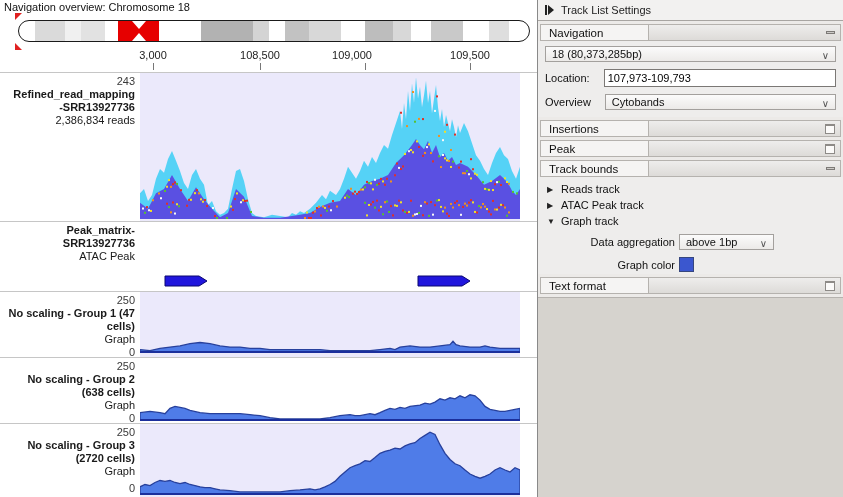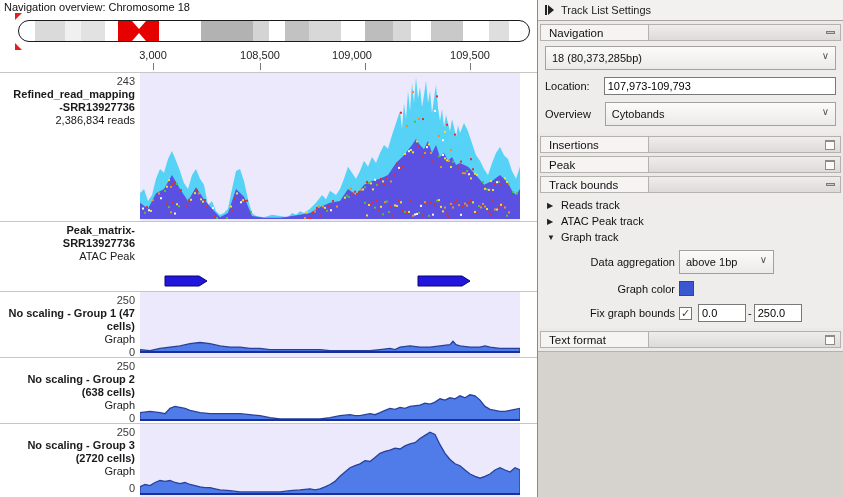--- a/index.html
+++ b/index.html
@@ -44,21 +44,21 @@
   .toggle-icon .tri { width:0; height:0; border:5px solid transparent; border-left:6px solid #222; border-right:0; }
   .section-bar { height:17px; flex:none; margin:3px 2px 0 2px; border:1px solid #b5b2ae;
                  background:linear-gradient(#eeedec,#dddbd8); display:flex; align-items:center; position:relative; }
   .section-tab { width:108px; height:100%; background:#f5f4f3; border-right:1px solid #b5b2ae;
                  display:flex; align-items:center; padding-left:8px; font-size:11.5px; }
   .minus-icon { position:absolute; right:5px; top:6px; width:9px; height:3px; background:#cccac7;
                 border:1px solid #7d7a77; }
   .window-icon { position:absolute; right:5px; top:3px; width:10px; height:10px; background:#fbfaf9;
                  border:1px solid #8d8a87; border-top-width:2px; }
   .sec-content { flex:none; background:#eeedec; padding:5px 7px 7px 7px; }
-  .combo { height:24px; border:1px solid #a3a09d; background:linear-gradient(#fbfbfb,#eceae8);
+  .combo { height:16px; border:1px solid #a3a09d; background:linear-gradient(#fbfbfb,#eceae8);
            display:flex; align-items:center; padding:0 6px; position:relative; }
   .combo .chev { position:absolute; right:6px; top:3px; color:#555; font-size:10px; }
   .frow { display:flex; align-items:center; margin-top:7px; gap:14px; }
   .text-input { height:18px; border:1px solid #7b7875; background:#fff; font-size:11px;
                 font-family:"Liberation Sans",sans-serif; padding:0 3px; }
   .tree-row { display:flex; align-items:center; gap:6px; padding:2px 0 2px 9px; background:#eeedec; }
   .tree-glyph { font-size:8px; color:#222; width:8px; }
   .opt-row { display:flex; align-items:center; background:#eeedec; padding:2px 7px 2px 0; }
   .opt-label { width:141px; flex:none; text-align:right; padding-right:4px; }
   .swatch { width:15px; height:15px; border:1px solid #37477e; }
@@ -497,27 +497,20 @@
         <span class="opt-label">Data aggregation</span>
         <div class="combo" style="width:95px;">
           <span>above 1bp</span>
           <span class="chev">∨</span>
         </div>
       </div>
       <div class="opt-row" style="margin-top:3px;">
         <span class="opt-label">Graph color</span>
         <span class="swatch" id="swatch" style="background: rgb(59, 87, 207);"></span>
       </div>
-      <div class="opt-row" style="margin-top:4px; padding-bottom:6px;">
-        <span class="opt-label">Fix graph bounds</span>
-        <span class="checkbox">✓</span>
-        <input class="text-input" style="width: 48px; margin-left: 6px;" value="0.0">
-        <span class="dash">-</span>
-        <input class="text-input" style="width: 48px;" value="250.0">
-      </div>
     </div>
 
     <div class="section-bar">
       <div class="section-tab">
           <span>Text format</span>
         </div>
       <span class="window-icon"></span>
     </div>
 
     <div class="panel-rest"></div>

